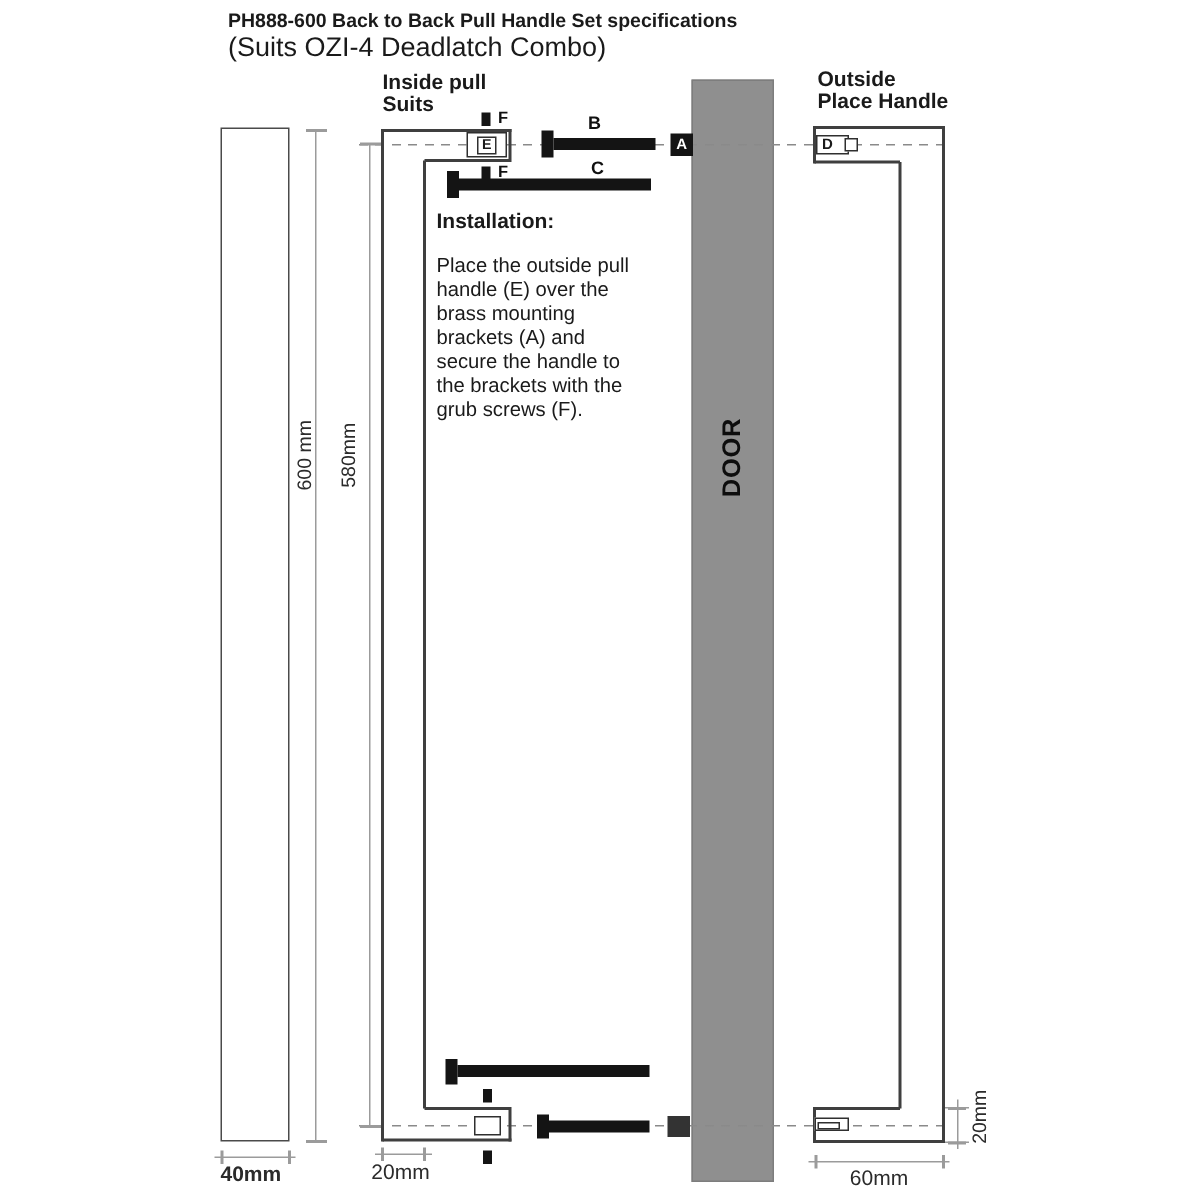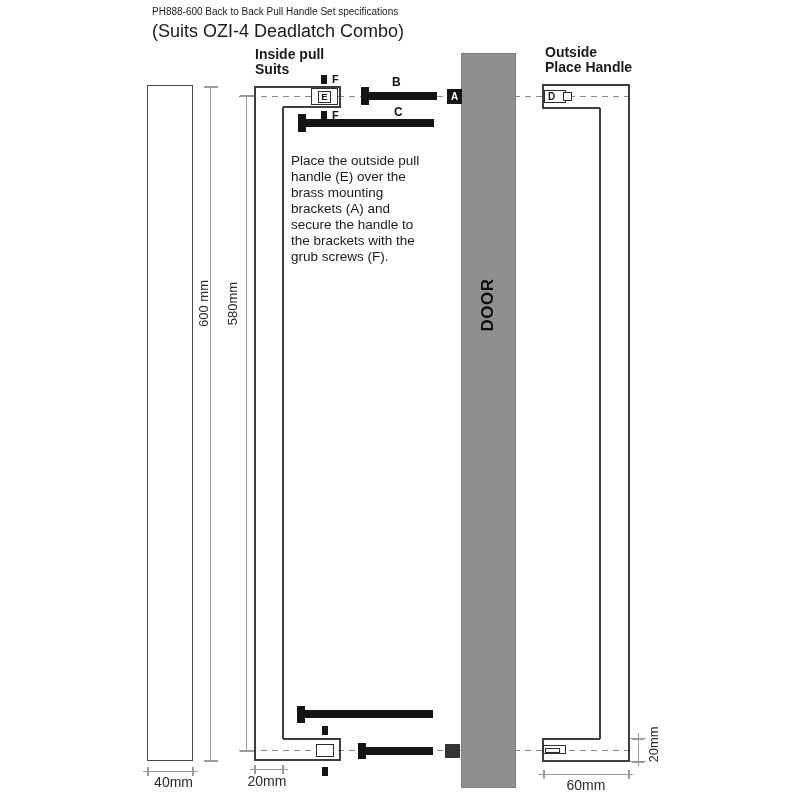--- a/index.html
+++ b/index.html
@@ -23,21 +23,21 @@
   .partlbl{position:absolute;font-size:12px;font-weight:bold;color:#111;}
   .rot{transform:rotate(-90deg);text-align:center;}
   .dimtxt{position:absolute;font-size:14px;color:#2b2b2b;}
   .whitebox{position:absolute;background:#ffffff;border:1.4px solid #2f2f2f;box-sizing:border-box;}
 </style>
 </head>
 <body>
 
 <div id="canvas">
 
-  <div class="abs" style="left:152px;top:6px;font-size:10px;font-weight:normal;">PH888-600 Back to Back Pull Handle Set specifications</div>
+  <div class="abs" style="left:152px;top:6px;font-size:13px;font-weight:bold;">PH888-600 Back to Back Pull Handle Set specifications</div>
   <div class="abs" style="left:152px;top:21px;font-size:18px;">(Suits OZI-4 Deadlatch Combo)</div>
 
   <div class="abs" style="left:461px;top:53px;width:55px;height:735px;background:#8f8f8f;border:1px solid #7d7d7d;box-sizing:border-box;"></div>
 
   <div class="dash" style="left:239px;top:96px;width:390px;"></div>
   <div class="dash" style="left:239px;top:750px;width:390px;"></div>
 
   <div class="abs" style="left:147px;top:85px;width:46px;height:676px;border:1.5px solid #4a4a4a;box-sizing:border-box;background:#fff;"></div>
 
   <div class="dimv" style="left:210px;top:87px;height:674px;"></div>
@@ -111,39 +111,40 @@
 
   <div class="abs rot" style="left:428px;top:295px;width:120px;font-size:17px;font-weight:bold;letter-spacing:0.5px;color:#0d0d0d;">DOOR</div>
 
   <div class="abs rot" style="left:143px;top:296px;width:120px;font-size:13px;color:#2b2b2b;">600 mm</div>
   <div class="abs rot" style="left:172px;top:296px;width:120px;font-size:13px;color:#2b2b2b;">580mm</div>
   <div class="abs rot" style="left:593px;top:737px;width:120px;font-size:13px;color:#2b2b2b;">20mm</div>
 
   <div class="dimh" style="left:143px;top:771px;width:54px;"></div>
   <div class="tickv" style="left:147px;top:767px;"></div>
   <div class="tickv" style="left:192px;top:767px;"></div>
-  <div class="dimtxt" style="left:147px;top:774px;width:46px;text-align:right;">40mm</div>
+  <div class="dimtxt" style="left:147px;top:774px;width:46px;text-align:left;font-weight:bold;">40mm</div>
 
   <div class="dimh" style="left:250px;top:769px;width:38px;"></div>
   <div class="tickv" style="left:254px;top:765px;"></div>
   <div class="tickv" style="left:282px;top:765px;"></div>
   <div class="dimtxt" style="left:244px;top:773px;width:46px;text-align:center;">20mm</div>
 
   <div class="dimh" style="left:539px;top:774px;width:94px;"></div>
   <div class="tickv" style="left:543px;top:770px;"></div>
   <div class="tickv" style="left:628px;top:770px;"></div>
   <div class="dimtxt" style="left:543px;top:777px;width:86px;text-align:center;">60mm</div>
 
   <div class="dimh" style="left:630px;top:738px;width:16px;"></div>
   <div class="dimh" style="left:630px;top:761px;width:16px;"></div>
   <div class="dimv" style="left:638px;top:733px;height:33px;"></div>
   <div class="tickh" style="left:632px;top:738px;width:12px;"></div>
   <div class="tickh" style="left:632px;top:761px;width:12px;"></div>
 
   <div class="abs" style="left:291px;top:139px;width:168px;">
+    <div style="font-size:14px;font-weight:bold;margin-bottom:7px;">Installation:</div>
     <div class="preline" style="font-size:13.5px;line-height:16px;margin-top:14px;">Place the outside pull
 handle (E) over the
 brass mounting
 brackets (A) and
 secure the handle to
 the brackets with the
 grub screws (F).</div>
   </div>
 
 </div>

